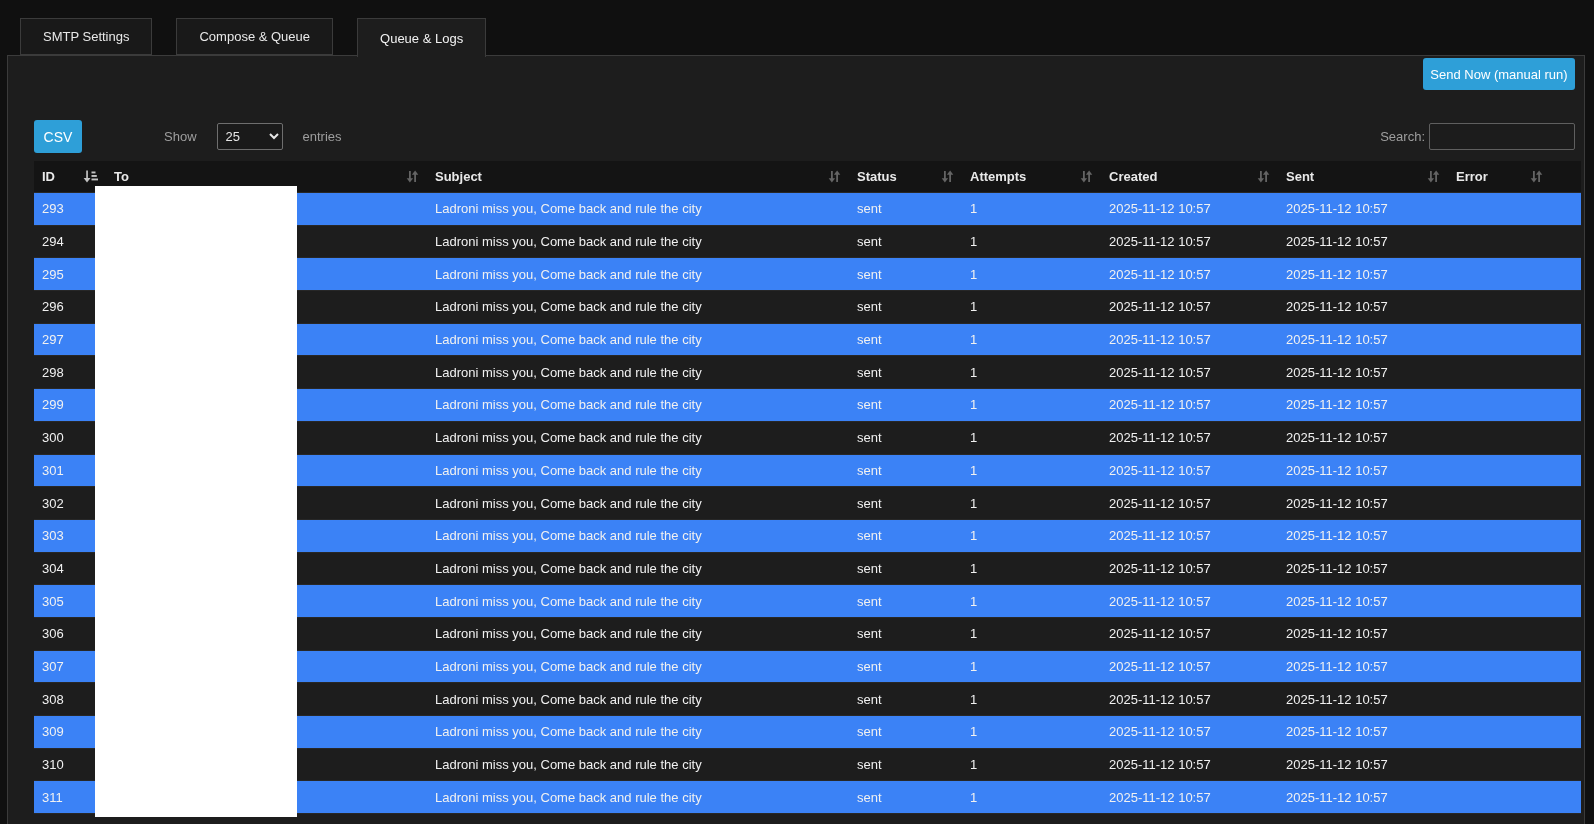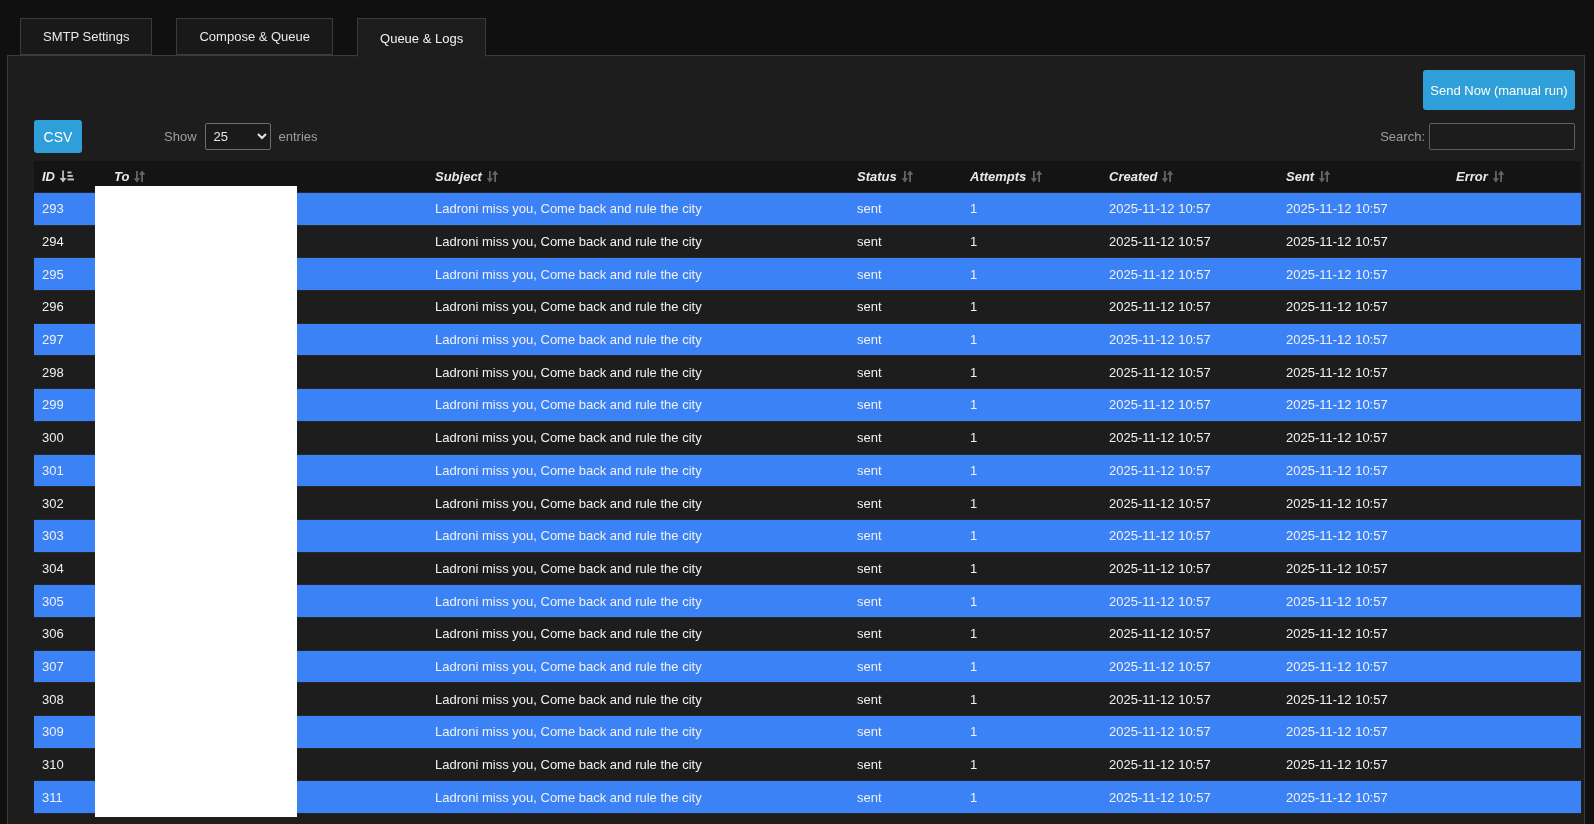--- a/index.html
+++ b/index.html
@@ -23,39 +23,39 @@
   
   .panel{
     position:absolute;left:7px;top:55px;width:1578px;height:769px;
     box-sizing:border-box;background:#1d1d1d;
     border:1px solid #3b3b3b;border-bottom:none;z-index:1;
   }
   .btn{
     background:var(--accent,#2e9fd8);color:#fff;border:none;border-radius:3px;
     font-size:13px;font-family:inherit;cursor:pointer;
   }
-  .send-btn{position:absolute;left:1415px;top:14px;width:152px;height:40px;}
+  .send-btn{position:absolute;left:1415px;top:2px;width:152px;height:32px;}
   .csv-btn{position:absolute;left:26px;top:64px;width:48px;height:33px;font-size:14px;text-align:center;}
-  .length-group{position:absolute;left:156px;top:64px;height:33px;display:flex;align-items:center;gap:8px;}
+  .length-group{position:absolute;left:156px;top:64px;height:33px;display:flex;align-items:center;gap:20px;}
   .muted{color:#9e9e9e;font-size:13px;}
   .length-select{
     width:66px;height:27px;background:#1a1a1a;color:#e6e6e6;border:1px solid #6e6e6e;
     border-radius:2px;font-size:13px;font-family:inherit;padding:0 4px;
   }
   .search-group{position:absolute;top:64px;right:9px;height:33px;display:flex;align-items:center;gap:4px;}
   .search-input{
     width:146px;height:27px;box-sizing:border-box;background:#1c1c1c;border:1px solid #5f5f5f;
     border-radius:2px;color:#e6e6e6;font-size:13px;padding:0 6px;outline:none;font-family:inherit;
   }
   
   .table{position:absolute;left:26px;top:105px;width:1547px;}
   .thead{display:flex;height:31px;background:#141414;}
   .th{
-    box-sizing:border-box;display:flex;align-items:center;justify-content:flex-start;
-    padding:0 8px;color:#e9e9e9;font-size:13px;font-weight:bold;cursor:pointer;font-style:italic;
+    box-sizing:border-box;display:flex;align-items:center;justify-content:space-between;
+    padding:0 8px;color:#e9e9e9;font-size:13px;font-weight:bold;cursor:pointer;
   }
   .th .sort-icon{display:flex;align-items:center;margin-left:4px;}
   .th.c7{padding-right:38px;}
   .tr{
     display:flex;height:32.7px;box-sizing:border-box;border-top:1px solid #272727;
   }
   .tr.odd{background:#3b82f6;}
   .tr.even{background:#1d1d1d;}
   .td{
     box-sizing:border-box;display:flex;align-items:center;padding:0 8px;

